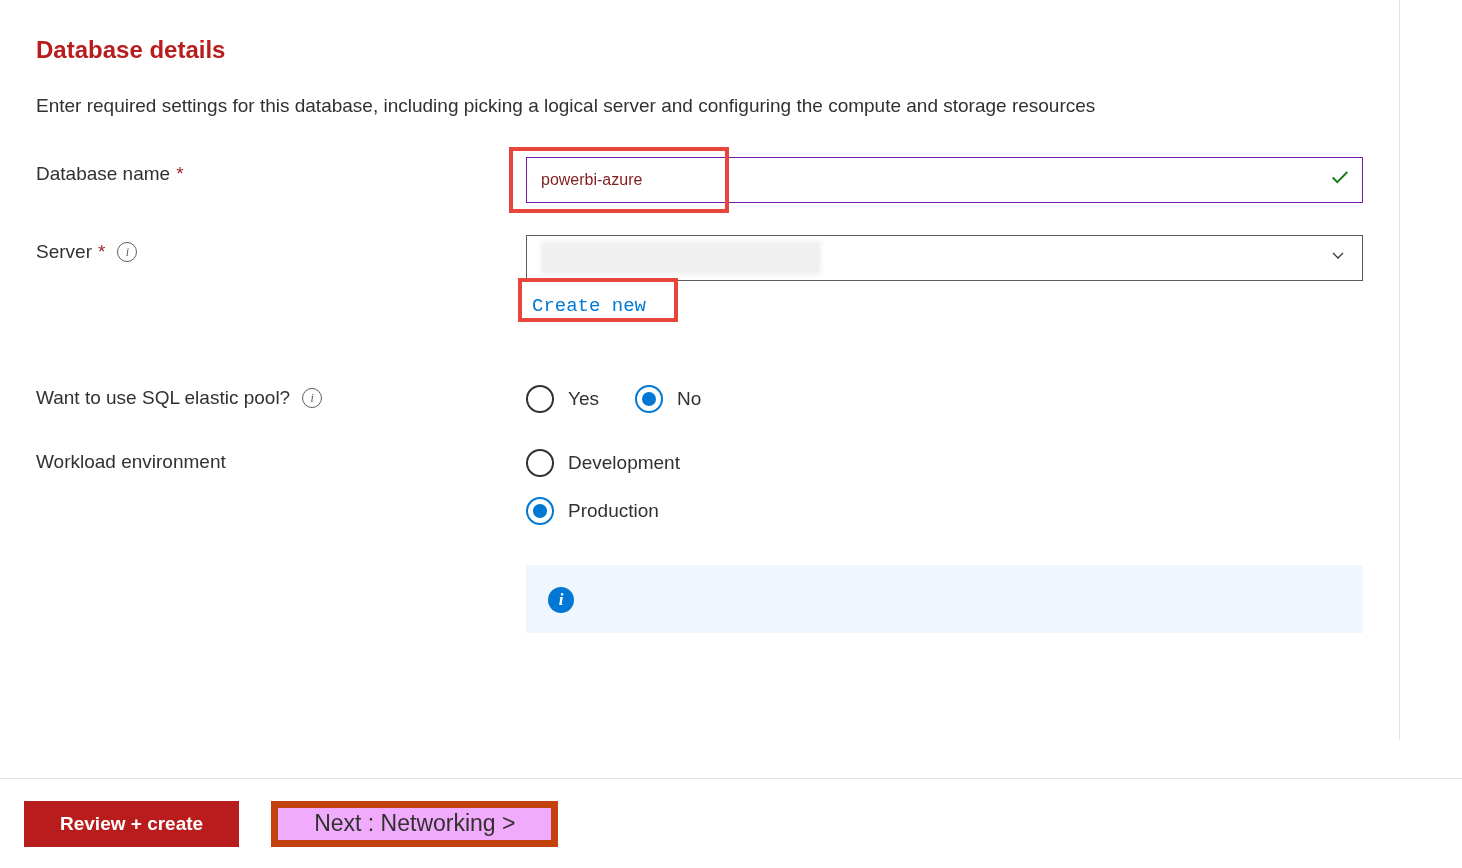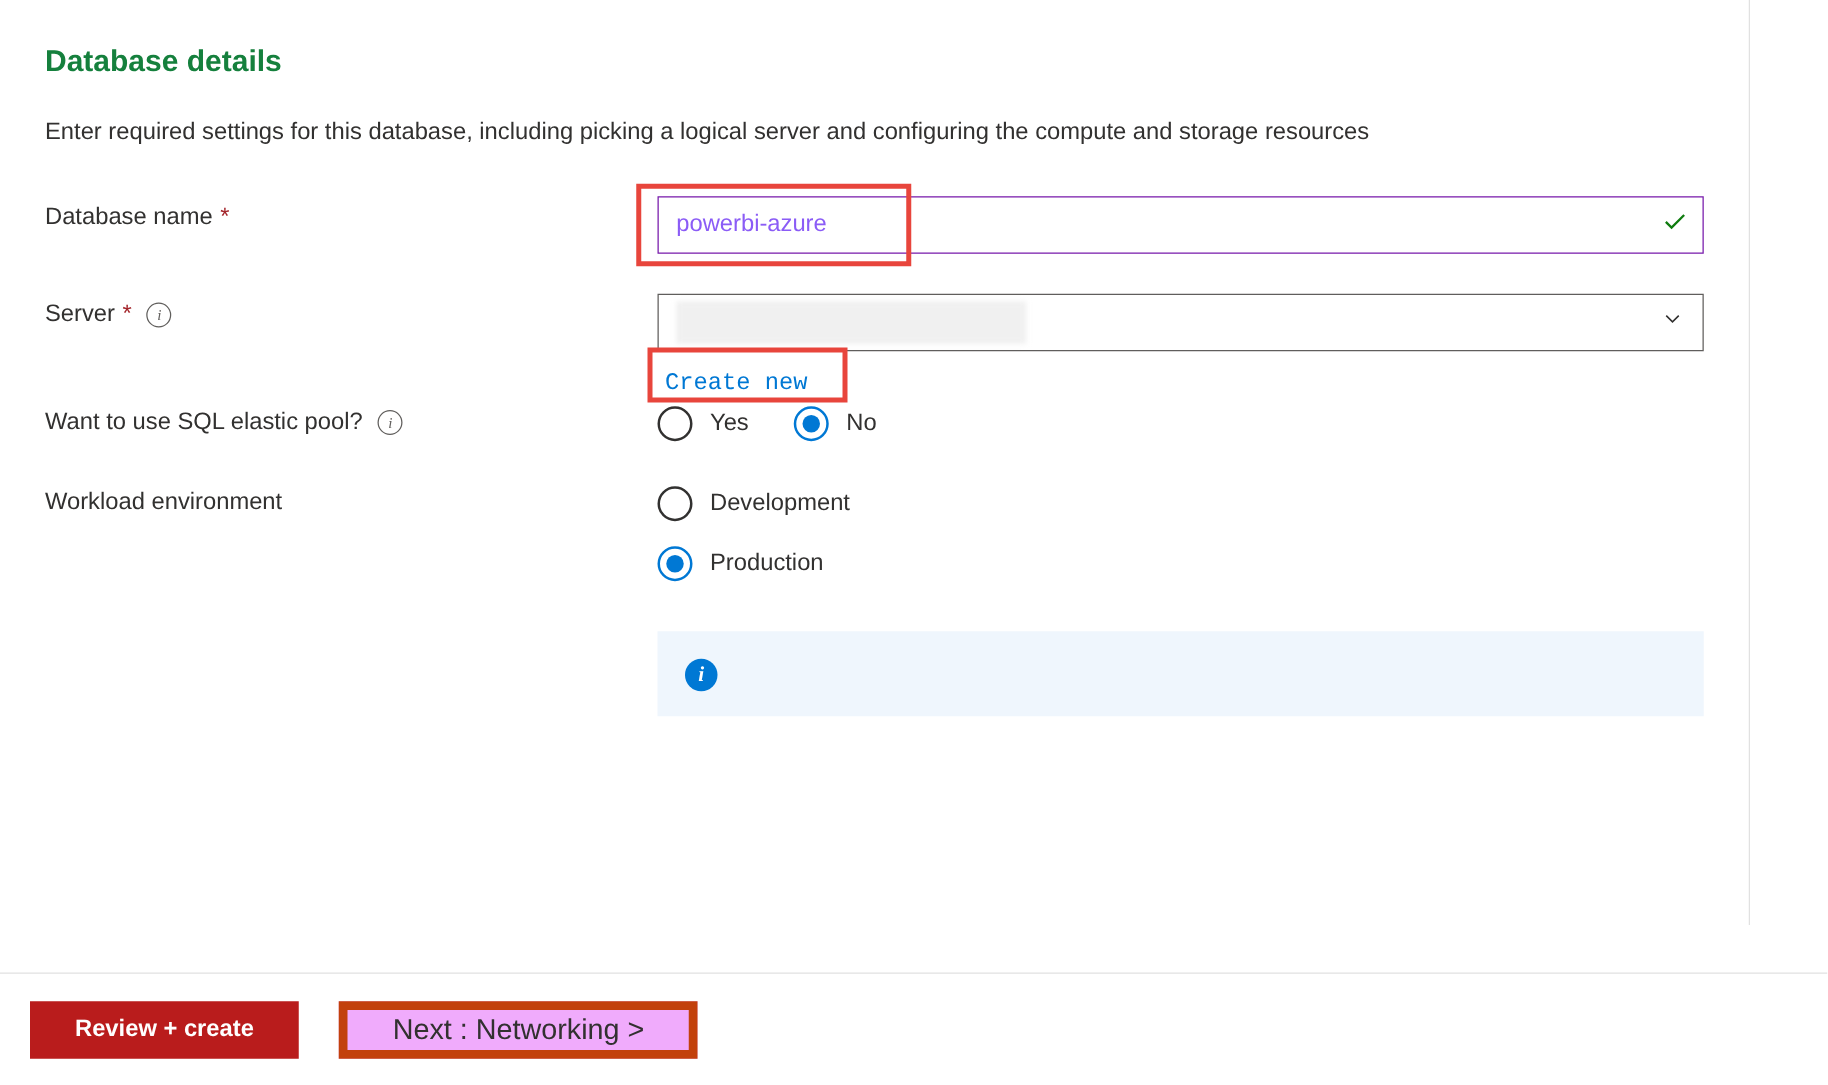--- a/index.html
+++ b/index.html
@@ -19,21 +19,21 @@
     .content {
       padding: 36px 36px 0 36px;
       height: 740px;
       overflow: hidden;
       border-right: 1px solid #e1e1e1;
       width: 1400px;
     }
     .section-title {
       font-size: 24px;
       font-weight: 600;
-      color: #15803d;
+      color: #b91c1c;
       margin-bottom: 28px;
     }
     .section-description {
       font-size: 19px;
       color: #323130;
       line-height: 1.5;
       margin-bottom: 36px;
       max-width: 1330px;
     }
     .form-row {
@@ -73,23 +73,23 @@
     .form-control-wrap {
       flex: 1;
       max-width: 860px;
       position: relative;
     }
     .text-input {
       width: 100%;
       height: 46px;
       border: 1px solid #7719aa;
       padding: 0 44px 0 14px;
-      font-size: 19px;
+      font-size: 16px;
       font-family: inherit;
-      color: #8b5cf6;
+      color: #7f1d1d;
       outline: none;
     }
     .input-check {
       position: absolute;
       right: 12px;
       top: 50%;
       transform: translateY(-50%);
       color: #107c10;
     }
     .highlight-red {
@@ -246,20 +246,21 @@
       font-size: 23px;
       padding: 0 36px;
       height: 46px;
       cursor: pointer;
       font-family: inherit;
     }
     .form-row.server-row {
       margin-bottom: 0;
     }
     .server-block {
+      margin-bottom: 60px;
     }
   </style>
 </head>
 <body>
 
 <div class="content">
 
   <h2 class="section-title">Database details</h2>
 
   <p class="section-description">Enter required settings for this database, including picking a logical server and configuring the compute and storage resources</p>

